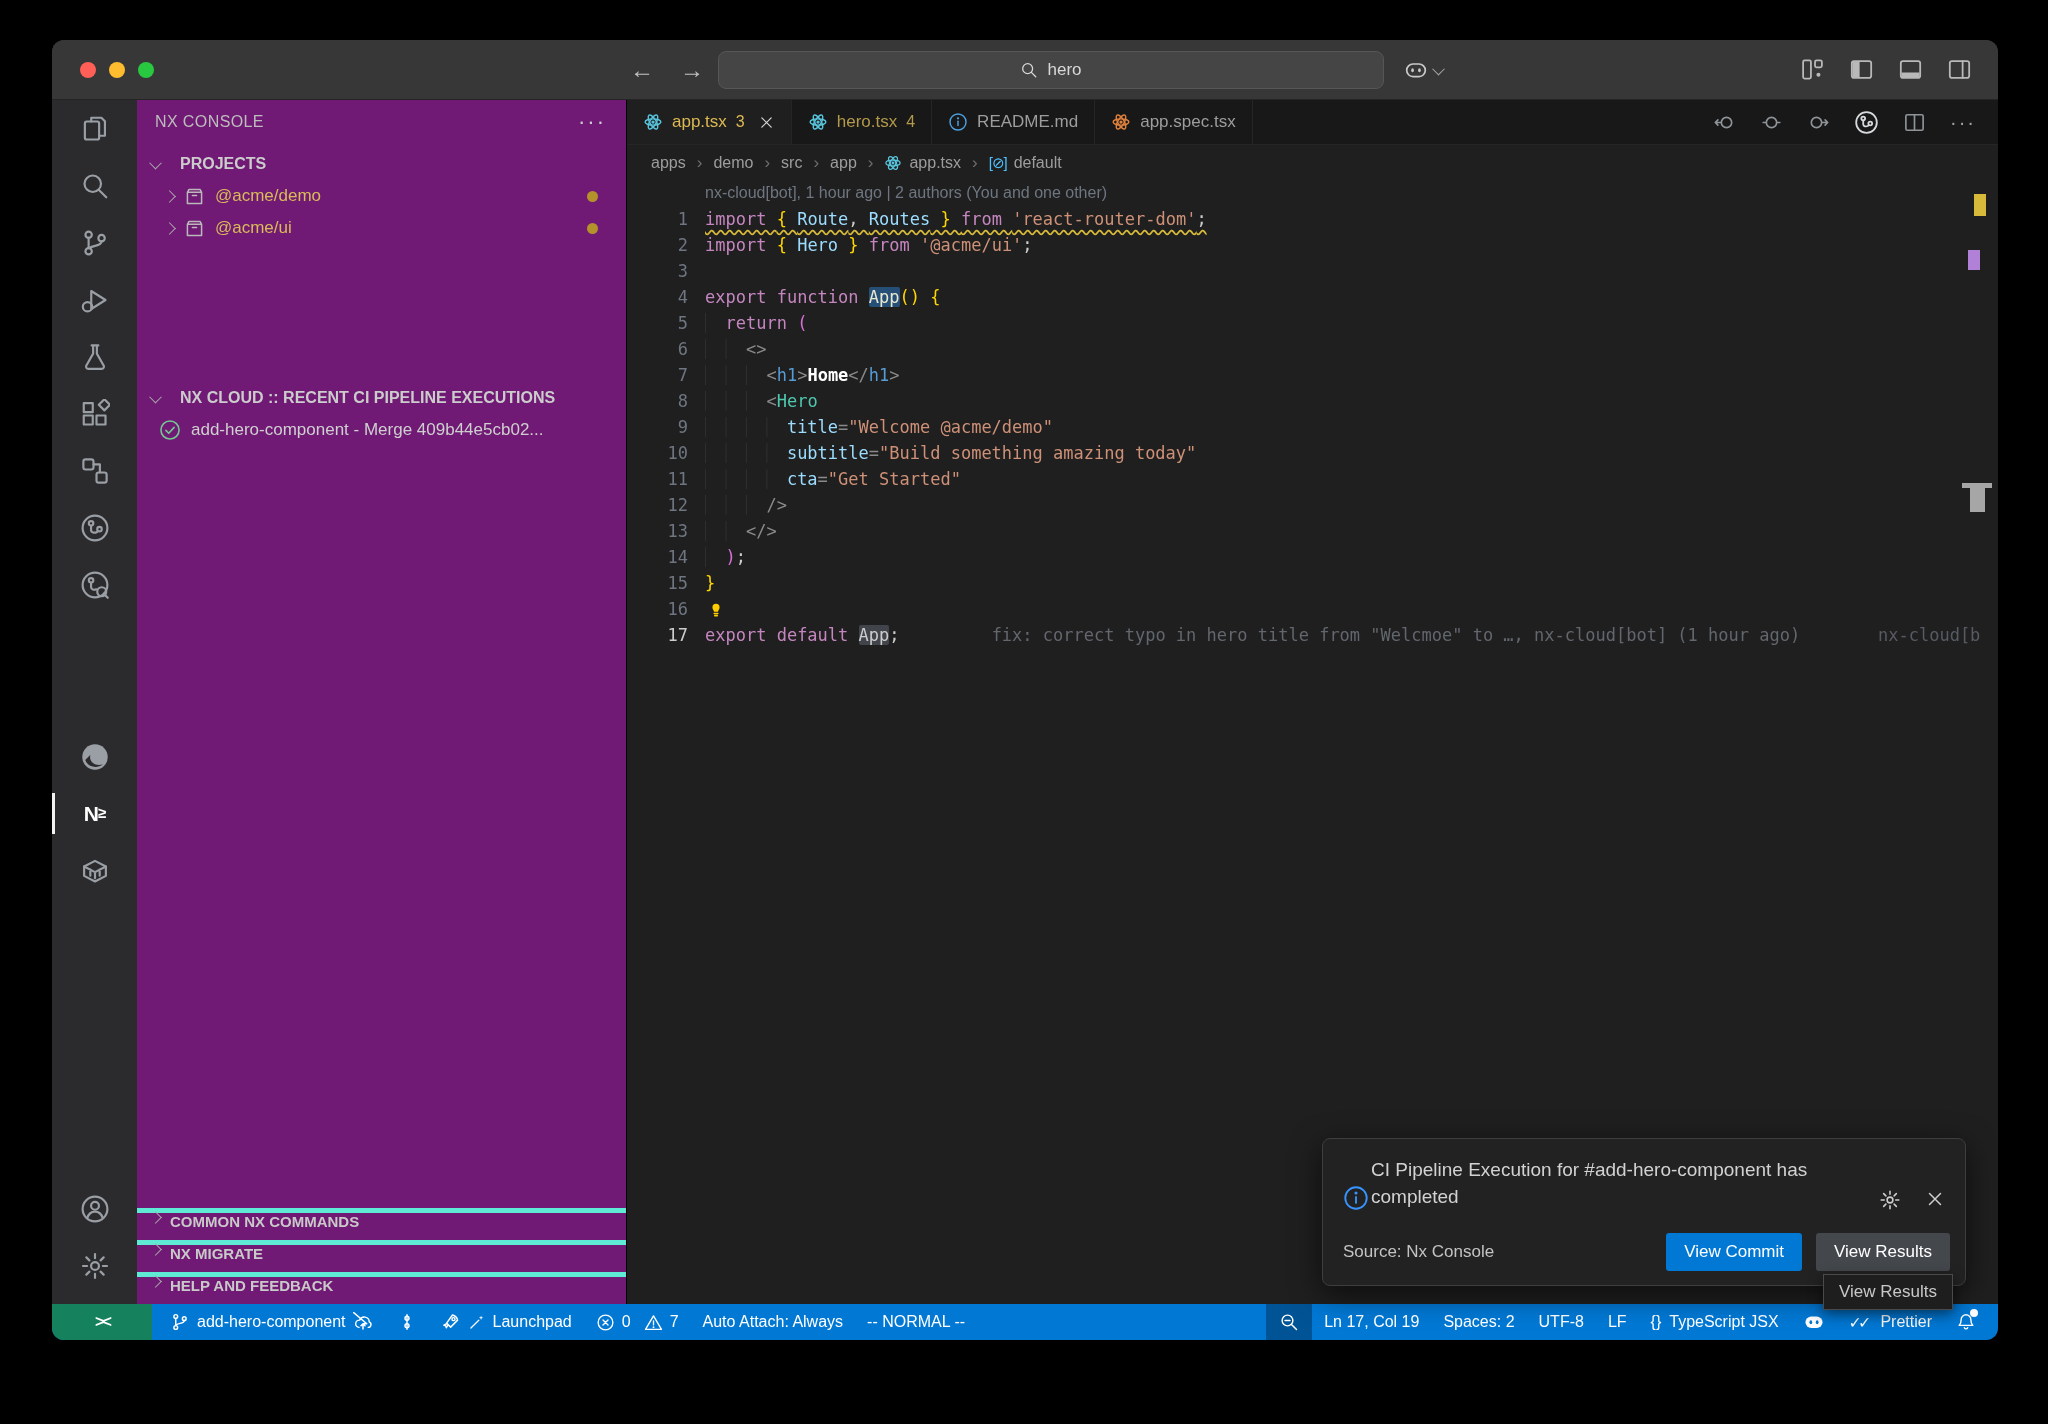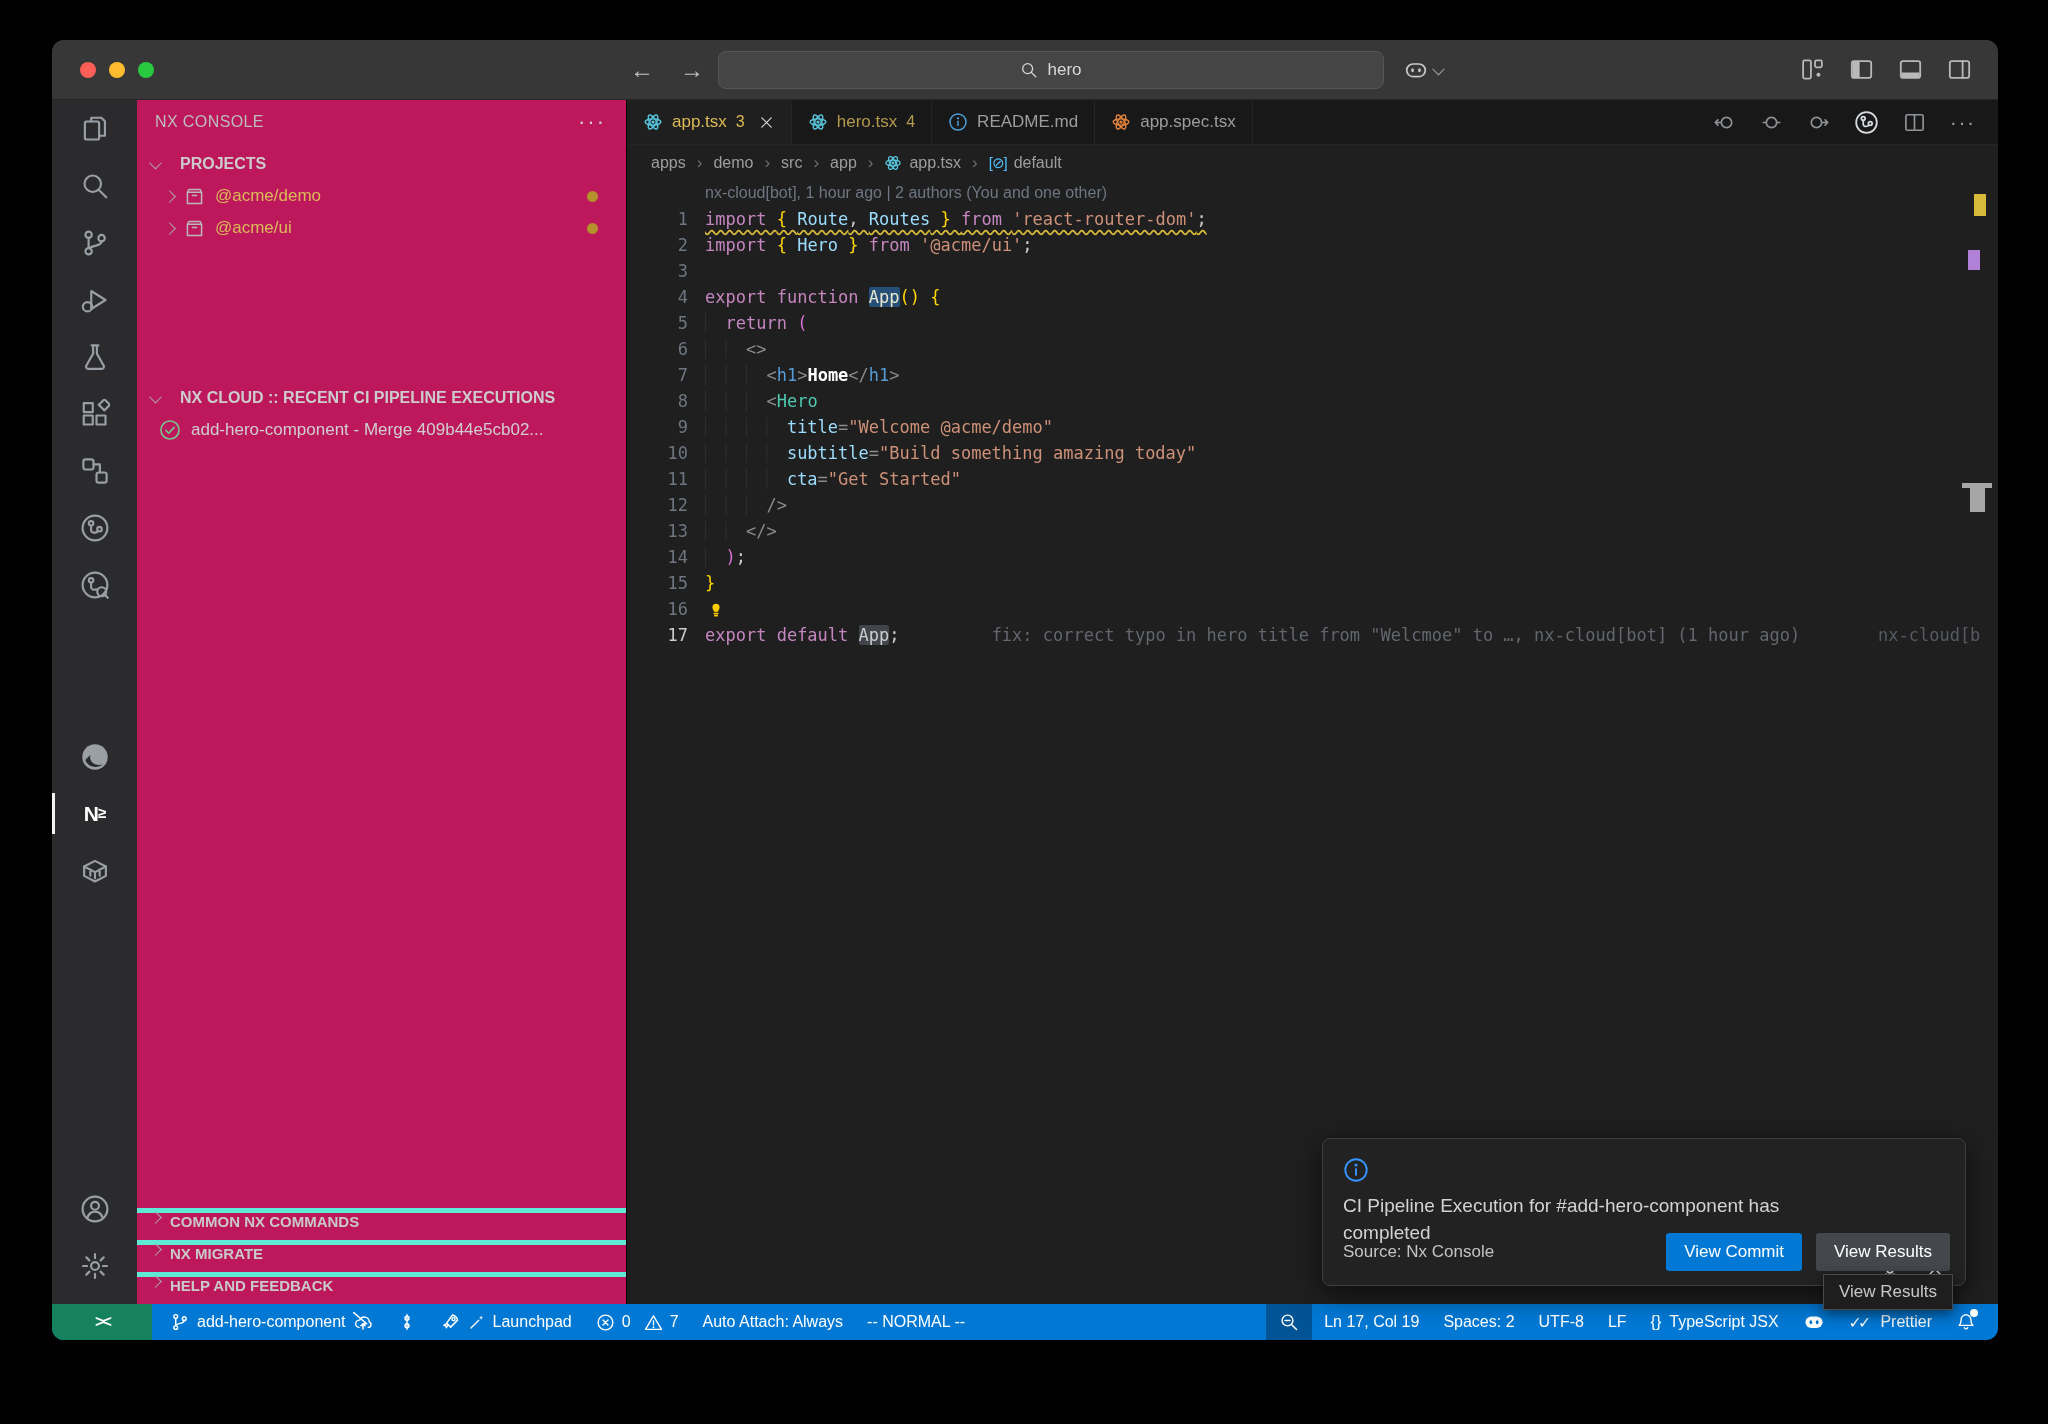--- a/index.html
+++ b/index.html
@@ -33,21 +33,21 @@
   .ab-item { height:57px; display:flex; align-items:center; justify-content:center;
     color:#9a9fa5; position:relative; }
   .ab-item.active { color:#fff; }
   .ab-item.active::before { content:""; position:absolute; left:0; top:8px; bottom:8px;
     width:3px; background:#f2f2f2; }
   .ab-spacer { height:115px; }
   .ab-bottom { margin-top:auto; padding-bottom:10px; }
   .nxlogo { font-weight:800; font-size:21px; letter-spacing:-1px; }
   .nxlogo .ge { font-size:15px; vertical-align:3px; }
 
-  .sidebar { width:490px; background:#be185d; display:flex; flex-direction:column;
+  .sidebar { width:490px; background:#701a75; display:flex; flex-direction:column;
     flex:0 0 auto; border-right:1px solid #000; color:#c5c5c5; }
   .sb-header { height:44px; display:flex; align-items:center; padding:0 20px 0 18px;
     font-size:16px; color:#bdbdbd; letter-spacing:.4px; flex:0 0 auto; }
   .sb-more { margin-left:auto; font-size:22px; letter-spacing:2px; color:#cfcfcf; line-height:10px; }
   .section-header { height:32px; display:flex; align-items:center; gap:20px; padding-left:14px;
     font-weight:700; font-size:16px; color:#cccccc; }
   .tree-item { height:32px; display:flex; align-items:center; gap:10px; padding-left:28px; font-size:17px; }
   .tree-item .lbl { color:#d9bb58; }
   .mod-dot { width:11px; height:11px; border-radius:50%; background:#b3922b; margin-left:auto; margin-right:28px; }
   .cloud-item { height:32px; display:flex; align-items:center; gap:10px; padding-left:22px;
@@ -113,21 +113,21 @@
   .sb-right { display:flex; align-items:center; height:100%; margin-left:auto; padding-right:10px; }
   .sb-zoombox { background:rgba(0,0,0,.30); padding:0 13px; height:100%; display:flex; align-items:center; }
   .sb-gap2 { gap:3px; }
   .bell-wrap { position:relative; display:flex; }
   .bell-dot { position:absolute; right:-2px; top:-3px; width:8px; height:8px; border-radius:50%; background:#fff; }
 
   
   .toast { position:absolute; left:1270px; top:1098px; width:644px; height:148px;
     background:#222222; border:1px solid #3e3e3e; border-radius:8px; z-index:5;
     box-shadow:0 8px 30px rgba(0,0,0,.6); padding:18px 20px; color:#cfcfcf; }
-  .toast-top { display:flex; align-items:flex-start; gap:10px;flex-direction:column; }
+  .toast-top { display:flex; align-items:flex-end; gap:2px; }
   .toast-msg { font-size:19px; line-height:1.42; width:440px; color:#d2d2d2; }
   .toast-icons { margin-left:auto; display:flex; gap:24px; color:#cfcfcf; padding-top:2px; }
   .toast-bottom { position:absolute; left:20px; right:15px; bottom:14px; display:flex; align-items:center; }
   .toast-src { font-size:17px; color:#c3c3c3; }
   .btn { border:none; border-radius:3px; font-size:17px; padding:9px 18px; color:#fff;
     font-family:inherit; }
   .btn.primary { background:#0078d4; margin-left:auto; }
   .btn.secondary { background:#44484d; margin-left:14px; }
   .tooltip { position:absolute; left:1771px; top:1234px; background:#1e1e1e; border:1px solid #4a4a4a;
     color:#c8c8c8; font-size:17px; padding:7px 15px; z-index:6; box-shadow:0 4px 14px rgba(0,0,0,.5); }

